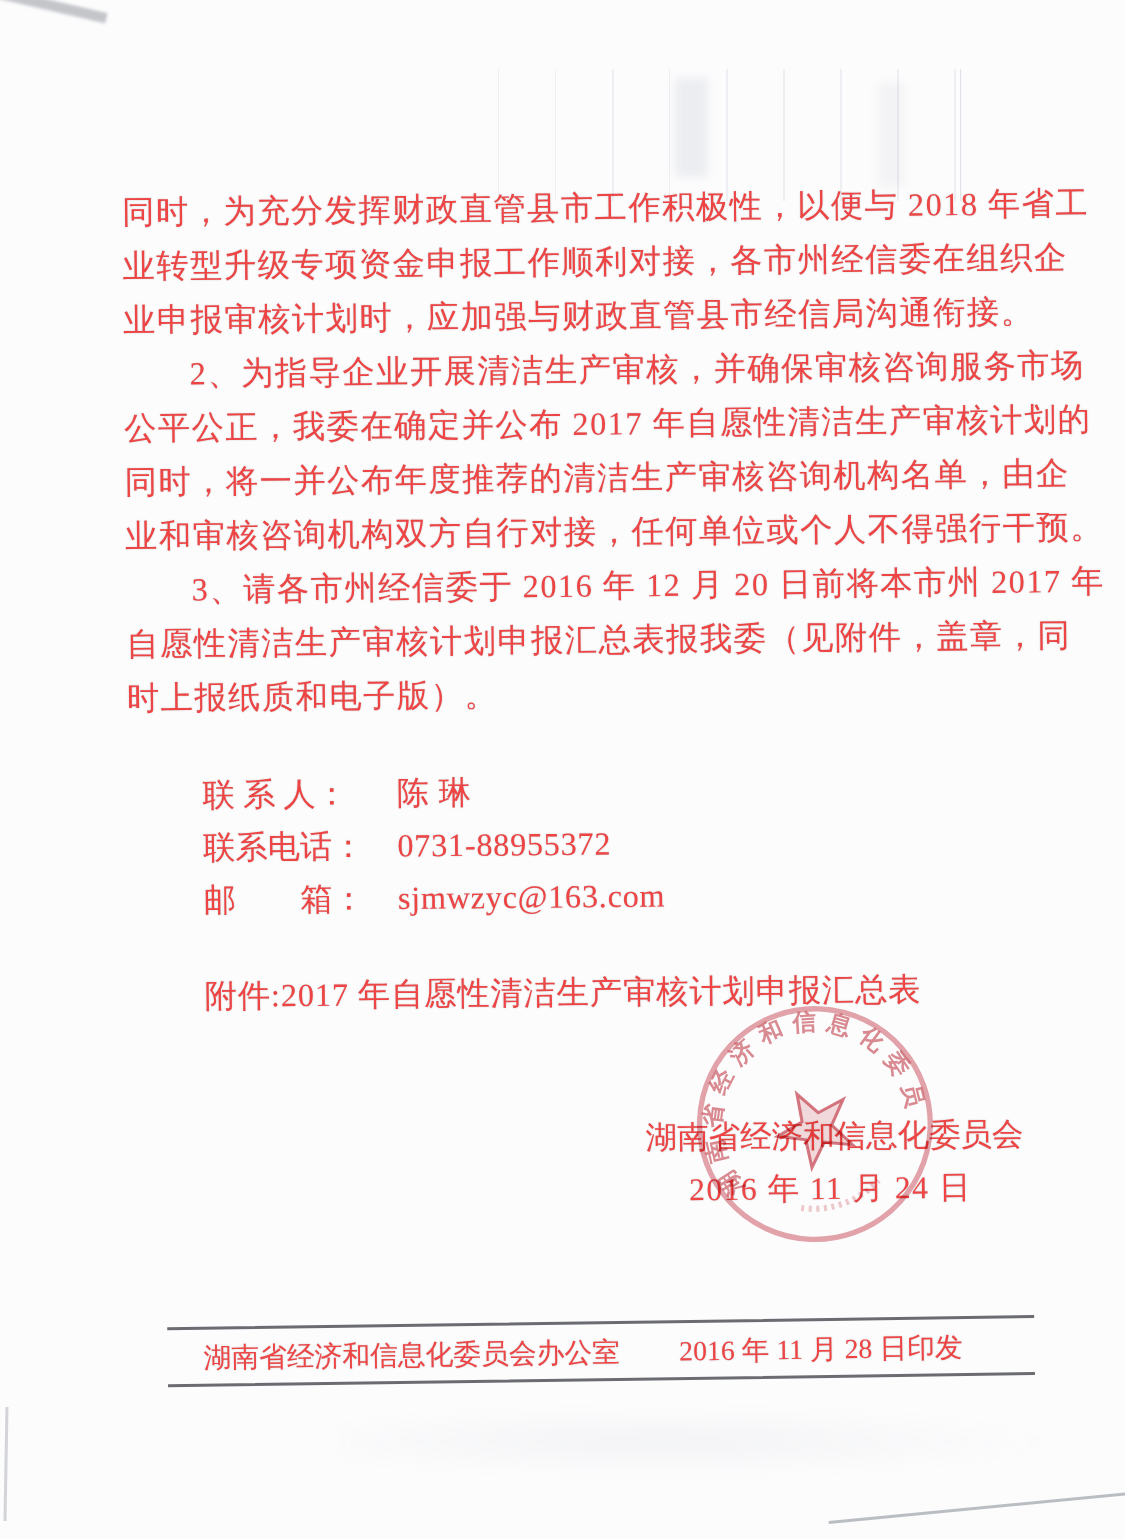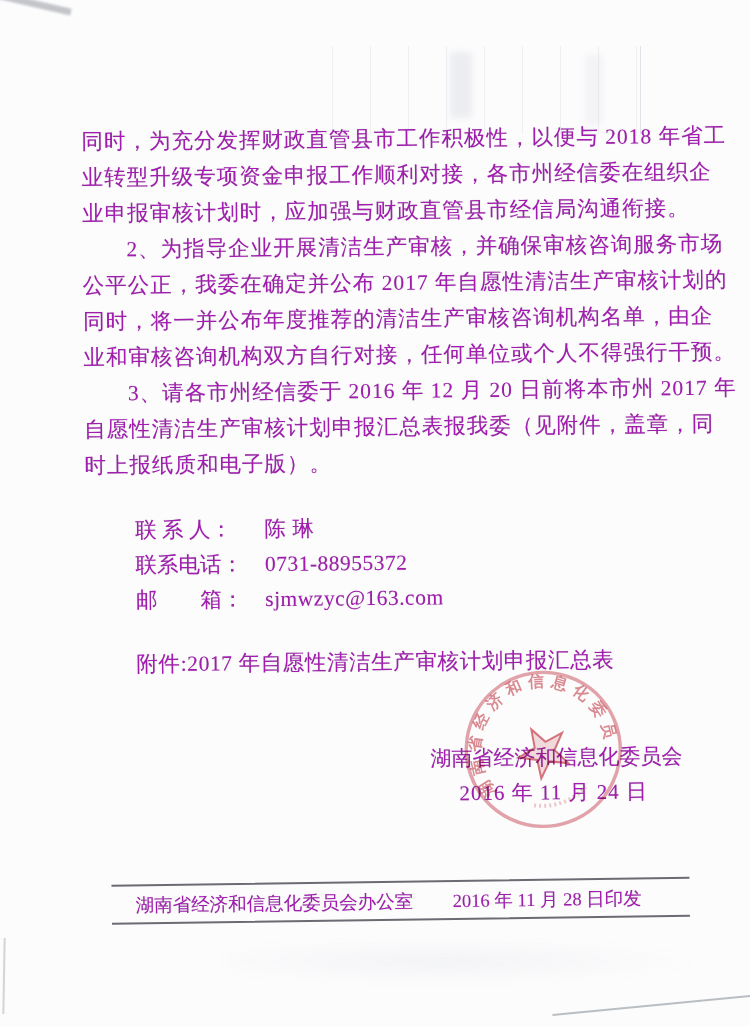--- a/index.html
+++ b/index.html
@@ -2,21 +2,21 @@
 <html><head>
 <meta charset="utf-8">
 <style>
   html,body{margin:0;padding:0;}
   .page{
     position:relative;
     width:750px;height:1026px;
     background:#fcfcfd;
     overflow:hidden;
     font-family:"Liberation Serif","DejaVu Serif",serif;
-    color:#a21caf;
+    color:#ef4444;
   }
   
   .corner-tl{position:absolute;left:-14px;top:-1px;width:86px;height:7px;
     background:#80848c;opacity:.45;transform:rotate(13deg);filter:blur(1px);}
   .bleed-grid{position:absolute;left:332px;top:46px;width:308px;height:88px;
     background:repeating-linear-gradient(90deg,rgba(100,110,135,.09) 0 1px,transparent 1px 38px);
     border-right:1px solid rgba(100,110,135,.09);}
   .bleed-smudge{position:absolute;left:450px;top:52px;width:22px;height:66px;
     background:rgba(95,105,125,.10);filter:blur(3px);}
   .bleed-smudge2{position:absolute;left:585px;top:55px;width:18px;height:70px;

